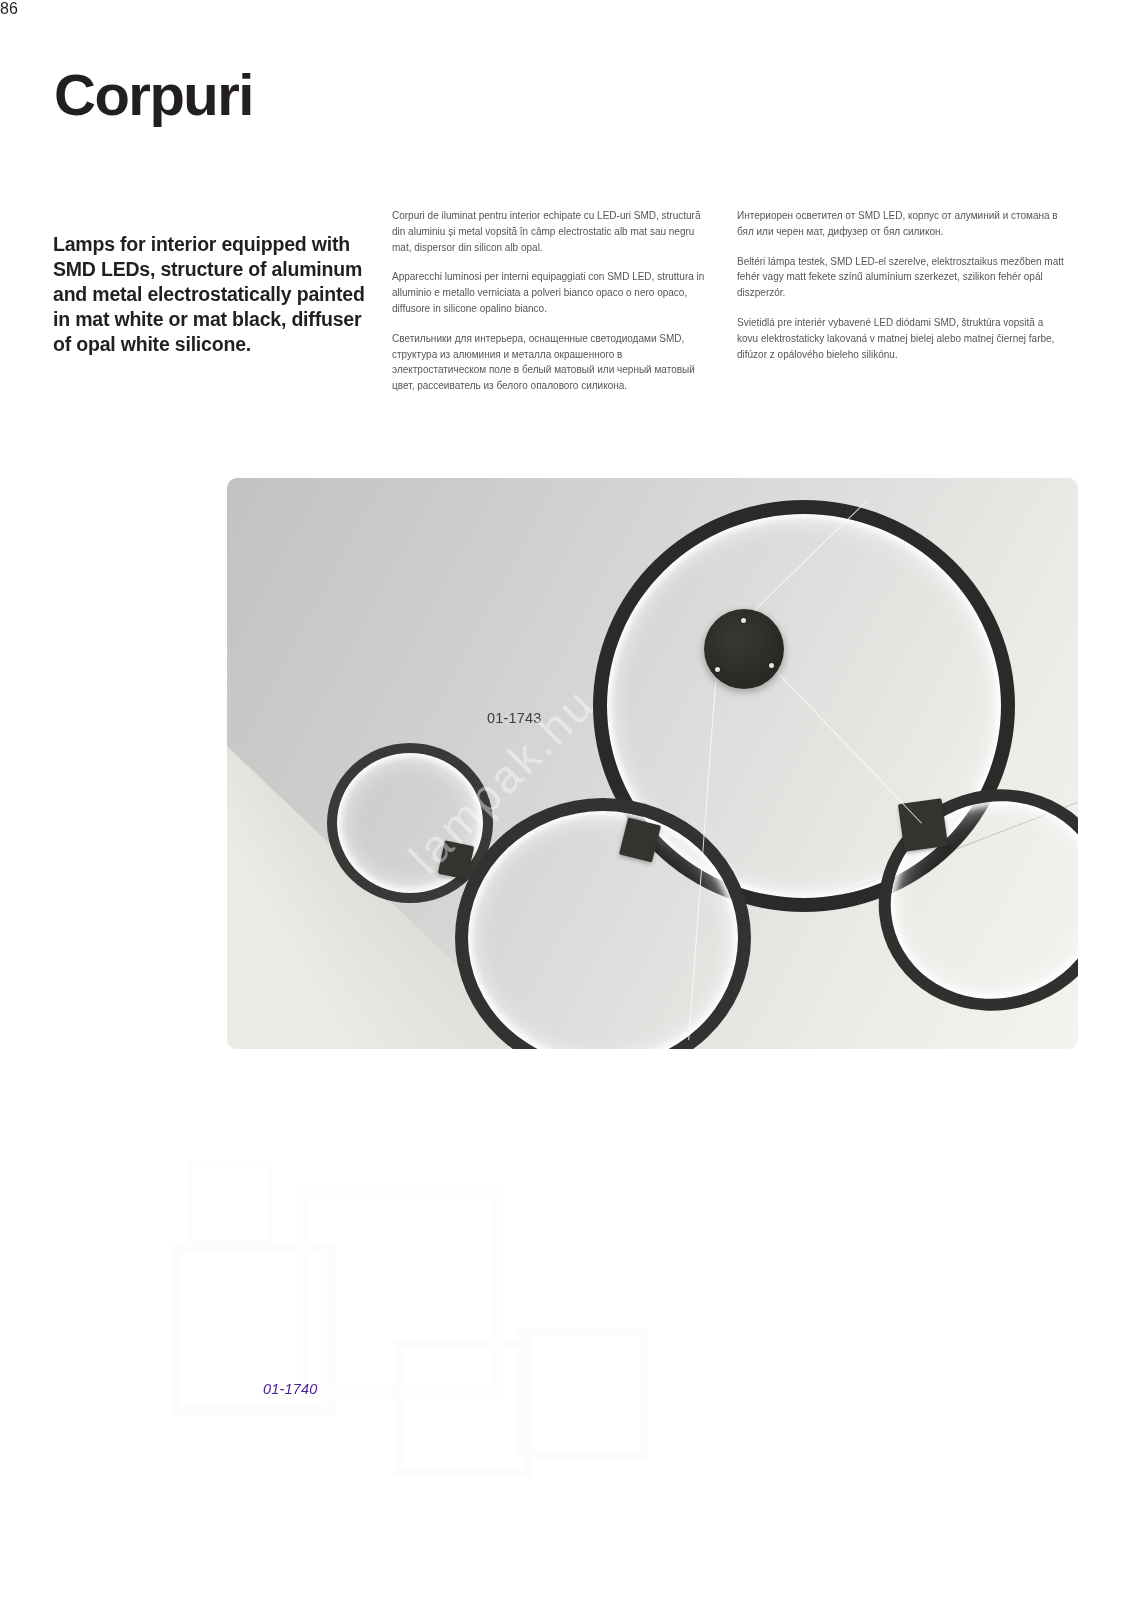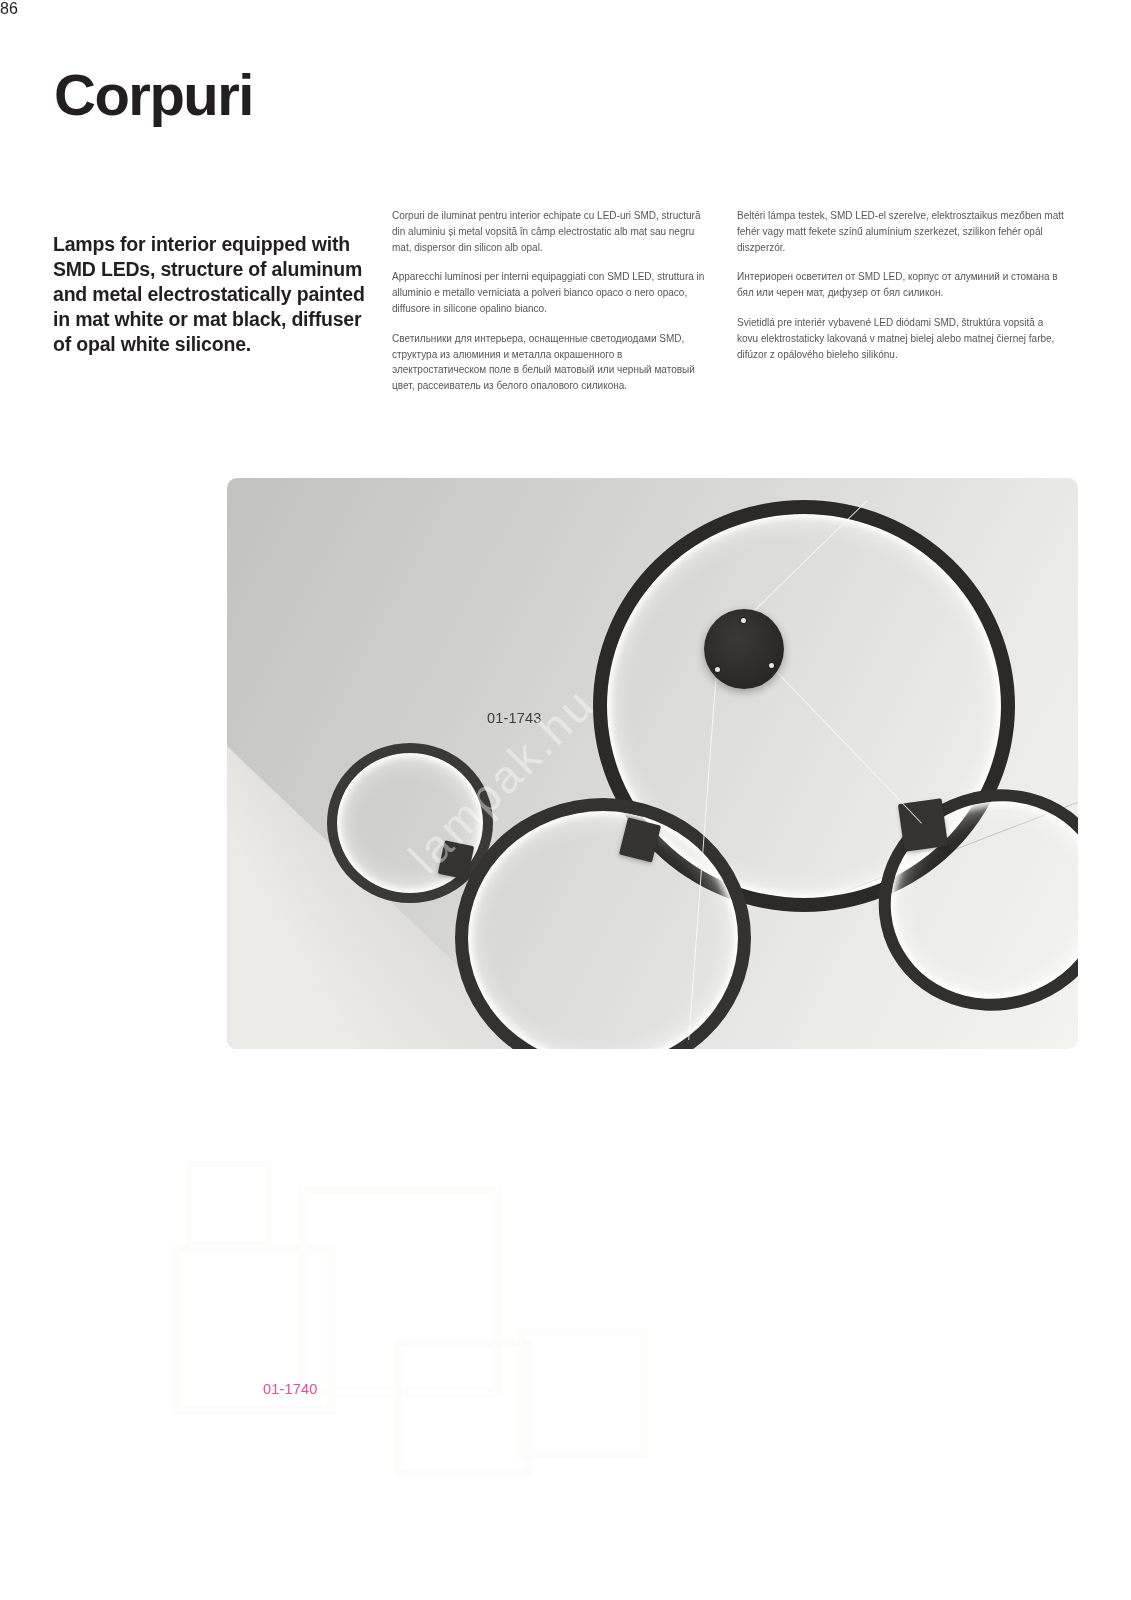--- a/index.html
+++ b/index.html
@@ -80,22 +80,22 @@
 
 <div class="abs col-en">Lamps for interior equipped with SMD LEDs, structure of aluminum and metal electrostatically painted in mat white or mat black, diffuser of opal white silicone.</div>
 
 <div class="abs col-small col2">
   <p>Corpuri de iluminat pentru interior echipate cu LED-uri SMD, structură din aluminiu și metal vopsită în câmp electrostatic alb mat sau negru mat, dispersor din silicon alb opal.</p>
   <p>Apparecchi luminosi per interni equipaggiati con SMD LED, struttura in alluminio e metallo verniciata a polveri bianco opaco o nero opaco, diffusore in silicone opalino bianco.</p>
   <p>Светильники для интерьера, оснащенные светодиодами SMD, структура из алюминия и металла окрашенного в электростатическом поле в белый матовый или черный матовый цвет, рассеиватель из белого опалового силикона.</p>
 </div>
 
 <div class="abs col-small col3">
+  <p>Интериорен осветител от SMD LED, корпус от алуминий и стомана в бял или черен мат, дифузер от бял силикон.</p>
   <p>Beltéri lámpa testek, SMD LED-el szerelve, elektrosztaikus mezőben matt fehér vagy matt fekete színű alumínium szerkezet, szilikon fehér opál diszperzór.</p>
-  <p>Интериорен осветител от SMD LED, корпус от алуминий и стомана в бял или черен мат, дифузер от бял силикон.</p>
   <p>Svietidlá pre interiér vybavené LED diódami SMD, štruktúra vopsită a kovu elektrostaticky lakovaná v matnej bielej alebo matnej čiernej farbe, difúzor z opálového bieleho silikónu.</p>
 </div>
 
 <div class="abs photo1">
   <div class="abs wall-corner"></div>
   <div class="abs joint-line" style="left:600px;top:420px;width:280px;transform:rotate(-21deg);"></div>
 
   <div class="abs ringD" style="left:366px;top:22px;width:394px;height:384px;border:14px solid #2b2a28;"></div>
   <div class="abs ringD" style="left:651px;top:312px;width:212px;height:196px;border:12px solid #31302e;transform:rotate(-18deg);"></div>
   <div class="abs ringD" style="left:100px;top:265px;width:146px;height:140px;border:10px solid #3a3937;"></div>
@@ -133,16 +133,16 @@
   <div class="abs ringW" style="left:119px;top:182px;width:146px;height:152px;border:9px solid #fcfcfb;"></div>
   <div class="abs ringW" style="left:245px;top:122px;width:184px;height:192px;border:10px solid #fdfdfc;"></div>
   <div class="abs ringW" style="left:341px;top:276px;width:122px;height:122px;border:8px solid #fcfcfb;"></div>
   <div class="abs ringW" style="left:465px;top:265px;width:114px;height:114px;border:8px solid #fcfcfb;"></div>
 
   <div class="abs connectorW" style="left:172px;top:188px;width:15px;height:16px;transform:rotate(8deg);"></div>
   <div class="abs connectorW" style="left:248px;top:232px;width:15px;height:16px;transform:rotate(12deg);"></div>
   <div class="abs connectorW" style="left:366px;top:296px;width:15px;height:15px;transform:rotate(4deg);"></div>
   <div class="abs connectorW" style="left:454px;top:322px;width:14px;height:15px;transform:rotate(6deg);"></div>
 
-  <div class="abs code-label" style="left:210px;top:318px;color:#ec4899;">01-1740</div>
+  <div class="abs code-label" style="left:210px;top:318px;color:#4c1d95;font-style:italic;">01-1740</div>
 </div>
 
 <div class="abs page-num">86</div>
 
 </body></html>

